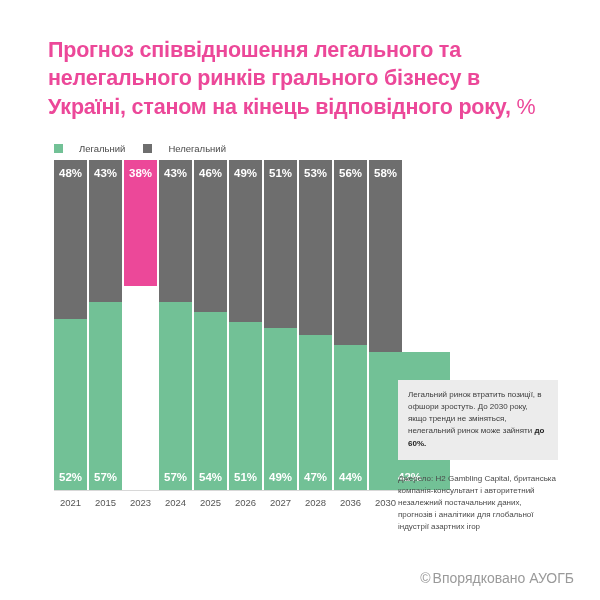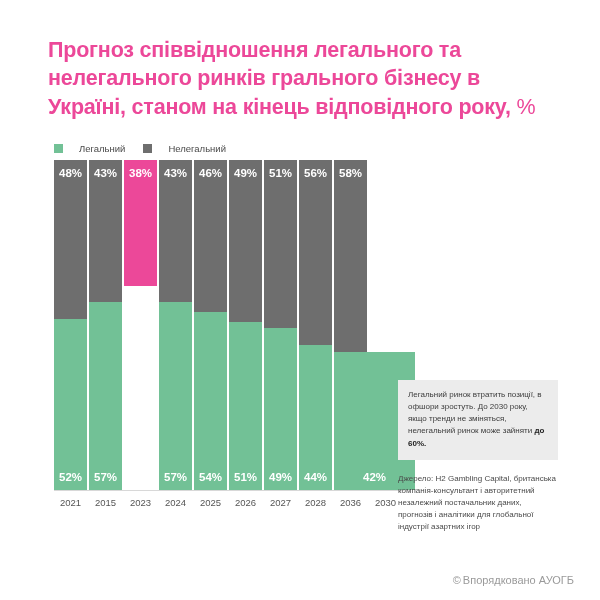--- a/index.html
+++ b/index.html
@@ -132,21 +132,21 @@
   .source {
     margin-top: 13px;
     font-size: 8px;
     line-height: 1.52;
     color: #4a4a4a;
   }
   .footer {
     position: absolute;
     right: 26px;
     bottom: 14px;
-    font-size: 11px;
+    font-size: 14px;
     color: #9a9a9a;
   }
   .footer .copy {
     margin-right: 2px;
   }
 </style>
 </head>
 <body>
 
 <div class="page">
@@ -210,20 +210,28 @@
           <div class="seg-legal" style="background: rgb(114, 193, 150); height: 51%;">
             <span class="seg-label">51%</span>
           </div>
         </div>
         <div class="bar">
           <div class="seg-illegal" style="background: rgb(110, 110, 110); height: 51%;">
             <span class="seg-label">51%</span>
           </div>
           <div class="seg-legal" style="background: rgb(114, 193, 150); height: 49%;">
             <span class="seg-label">49%</span>
+          </div>
+        </div>
+        <div class="bar">
+          <div class="seg-illegal" style="background: rgb(110, 110, 110); height: 53%;">
+            <span class="seg-label">53%</span>
+          </div>
+          <div class="seg-legal" style="background: rgb(114, 193, 150); height: 47%;">
+            <span class="seg-label">47%</span>
           </div>
         </div>
         <div class="bar">
           <div class="seg-illegal" style="background: rgb(110, 110, 110); height: 56%;">
             <span class="seg-label">56%</span>
           </div>
           <div class="seg-legal" style="background: rgb(114, 193, 150); height: 44%;">
             <span class="seg-label">44%</span>
           </div>
         </div>

